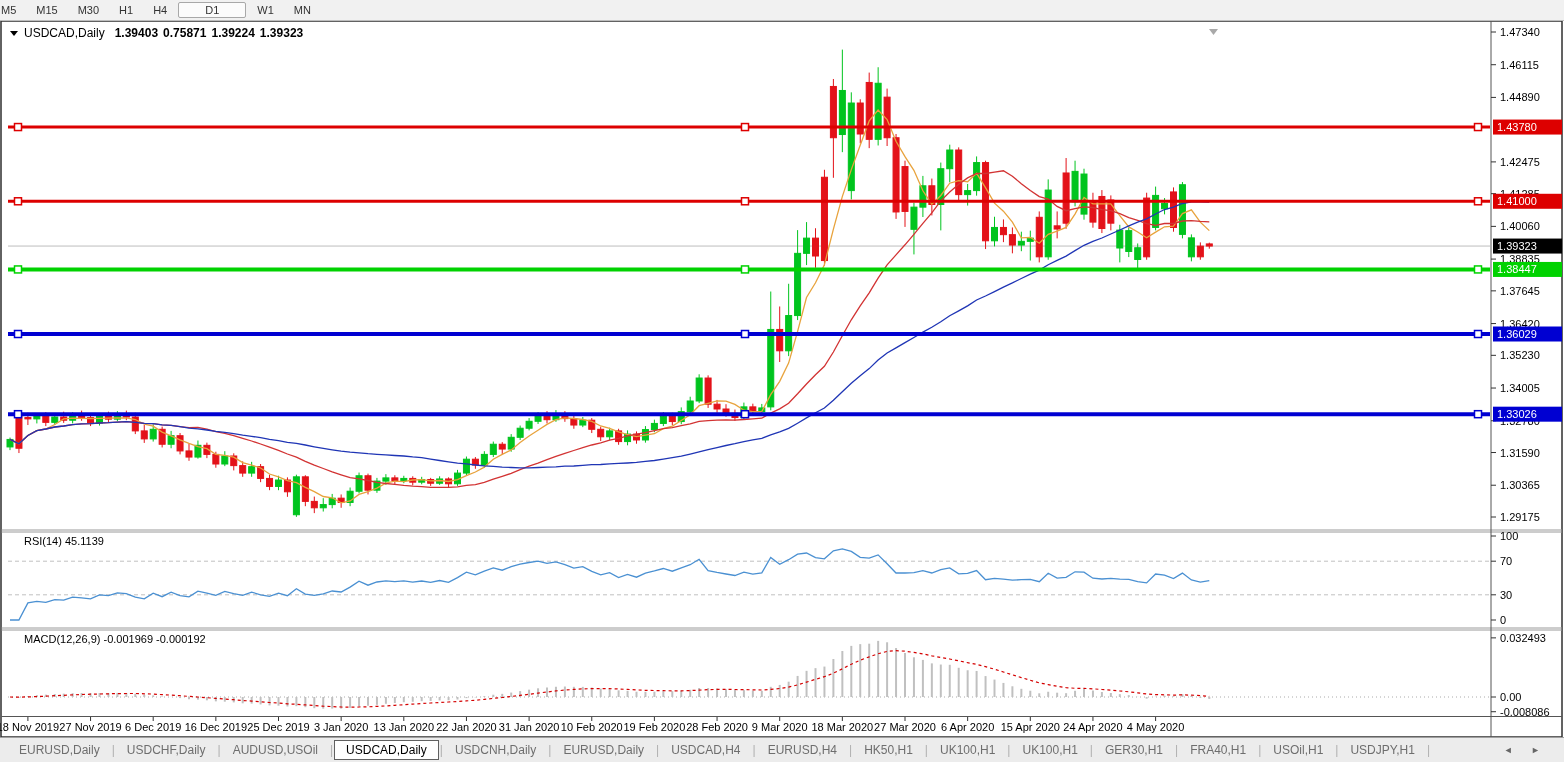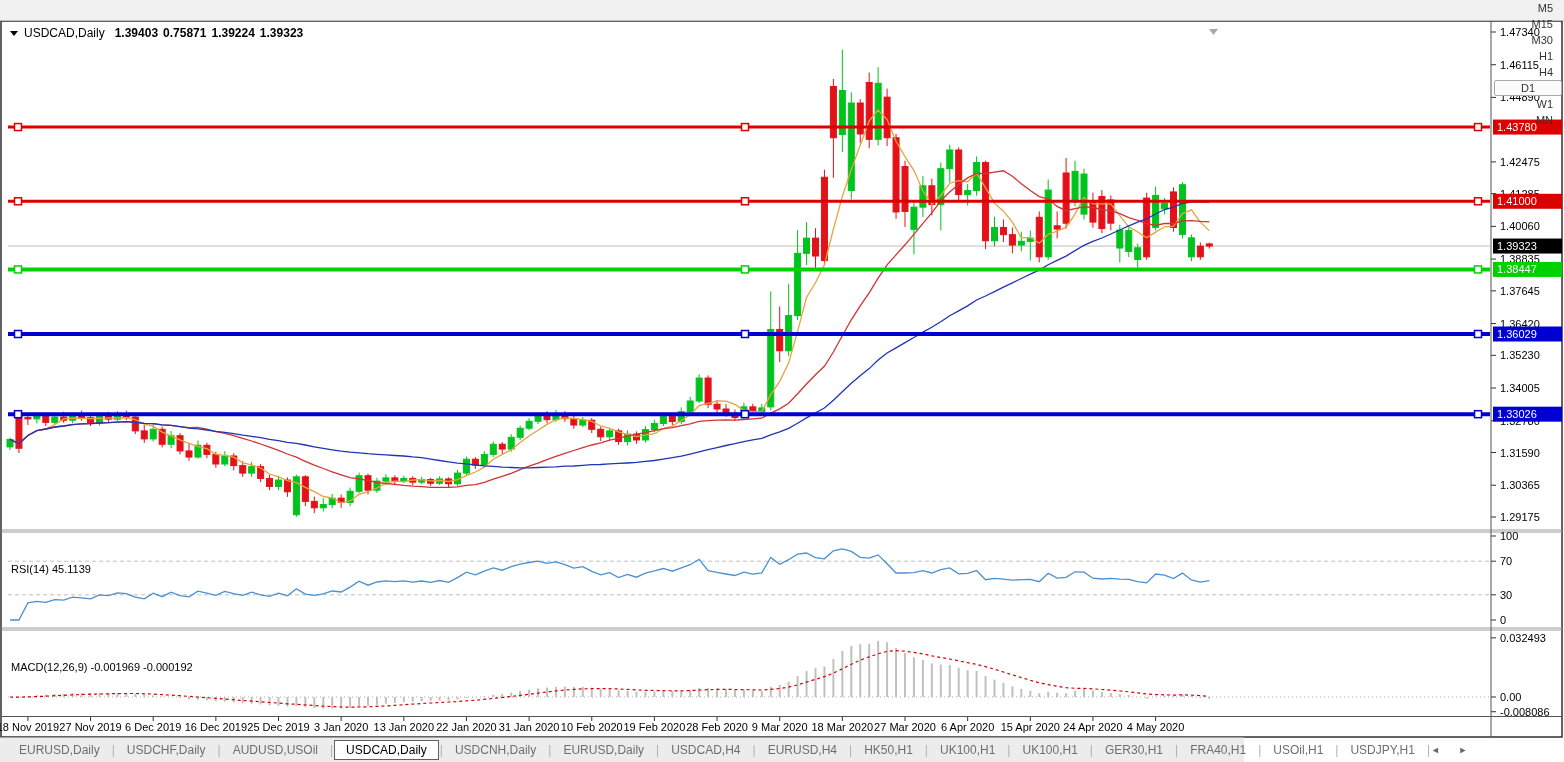--- a/index.html
+++ b/index.html
@@ -1,34 +1,34 @@
 <!DOCTYPE html>
 <html><head>
 <meta charset="utf-8">
 <style>
   html,body{margin:0;padding:0;background:#fff;}
   body{width:1564px;height:762px;overflow:hidden;position:relative;
        font-family:"Liberation Sans",sans-serif;-webkit-font-smoothing:none;}
   .toolbar{position:absolute;left:0;top:0;width:1564px;height:20px;background:#f1f1f1;
-           border-bottom:1px solid #bdbdbd;display:flex;align-items:flex-end;z-index:6;
-           font-size:11px;color:#333;flex-direction:column;}
+           border-bottom:1px solid #bdbdbd;display:flex;align-items:center;z-index:6;
+           font-size:11px;color:#333;}
   .tb-item{padding:2px 9px;margin-right:2px;white-space:nowrap;}
   .tb-item:first-child{margin-left:-8px;}
   .tb-item.active{background:#fbfbfb;border:1px solid #a8a8a8;border-radius:2px;padding:1px 26px;}
   .chart-title{position:absolute;left:10px;top:26px;z-index:4;font-size:12px;color:#000;
                display:flex;align-items:center;white-space:pre;}
   .tri-down{width:0;height:0;border-left:4px solid transparent;border-right:4px solid transparent;
             border-top:5px solid #000;margin-right:6px;margin-top:1px;}
   .ohlc{margin-left:10px;}
   .ohlc span{margin-right:5px;font-weight:bold;}
-  .ind-label{position:absolute;left:11px;z-index:4;font-size:11px;color:#000;margin-top:28px;}
+  .ind-label{position:absolute;left:24px;z-index:4;font-size:11px;color:#000;}
   #rsi-label{top:535px;}
   #macd-label{top:633px;}
   svg{position:absolute;left:0;top:0;z-index:1;}
-  .tabbar{position:absolute;left:0;top:737px;width:1244px;height:25px;background:#ececec;
+  .tabbar{position:absolute;left:0;top:737px;width:1564px;height:25px;background:#ececec;
           border-top:1px solid #9f9f9f;display:flex;align-items:center;z-index:6;
           font-size:12px;color:#6e6e6e;padding-left:8px;box-sizing:border-box;}
   .tab{padding:3px 11px;white-space:nowrap;}
   .tab.active{background:#fff;border:1px solid #606060;color:#000;padding:2px 11px;}
   .tab-sep{color:#b0b0b0;margin:0 1px;}
   .tab-arrows{margin-left:auto;margin-right:16px;color:#666;font-size:9px;letter-spacing:8px;white-space:nowrap;}
 </style>
 </head>
 <body>
 

